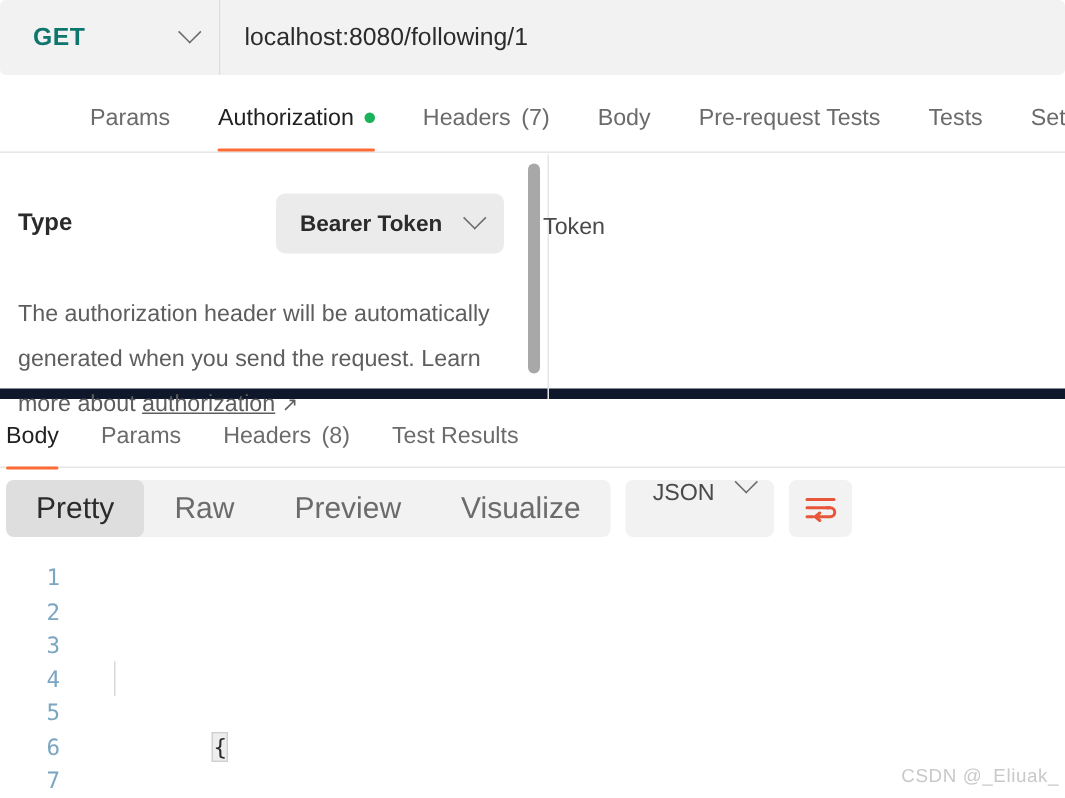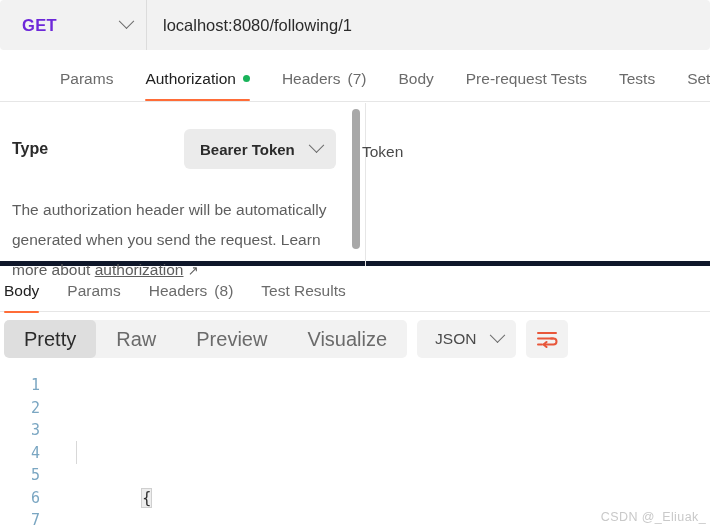--- a/index.html
+++ b/index.html
@@ -34,21 +34,21 @@
     background: #f2f2f2;
     border-radius: 4px 0 0 4px;
     display: flex;
     align-items: center;
     justify-content: space-between;
     padding: 0 14px 0 22px;
   }
   .method-label {
     font-size: 16.5px;
     font-weight: bold;
-    color: #6d28d9;
+    color: #0f766e;
     letter-spacing: .3px;
   }
   .chev {
     display: inline-block;
     width: 11px; height: 11px;
     border-right: 1.6px solid #6b6b6b;
     border-bottom: 1.6px solid #6b6b6b;
     transform: rotate(45deg) translate(-3px, -3px);
   }
   .method-divider {
@@ -114,21 +114,21 @@
     align-items: flex-start;
   }
   .count { color: #6b6b6b; }
 
   
   .auth-pane {
     position: absolute;
     left: 0; top: 103px;
     width: 710px; height: 163px;
     background: #ffffff;
-    border-bottom: 5px solid #0f172a;
+    border-bottom: 7px solid #0f172a;
   }
   .auth-left {
     position: absolute;
     left: 0; top: 0;
     width: 352px; height: 163px;
     padding: 26px 16px 0 12px;
   }
   .type-row {
     display: flex;
     align-items: center;
@@ -244,21 +244,20 @@
   .seg.active {
     background: #dedede;
     color: #2b2b2b;
     border-radius: 5px;
   }
   .format-select {
     background: #f2f2f2;
     border-radius: 5px;
     height: 38px;
     display: flex;
-    align-items: center;
     gap: 16px;
     padding: 0 13px 0 18px;
     cursor: pointer;
   }
   .format-label {
     font-size: 15.5px;
     color: #4a4a4a;
   }
   .wrap-btn {
     background: #f2f2f2;

